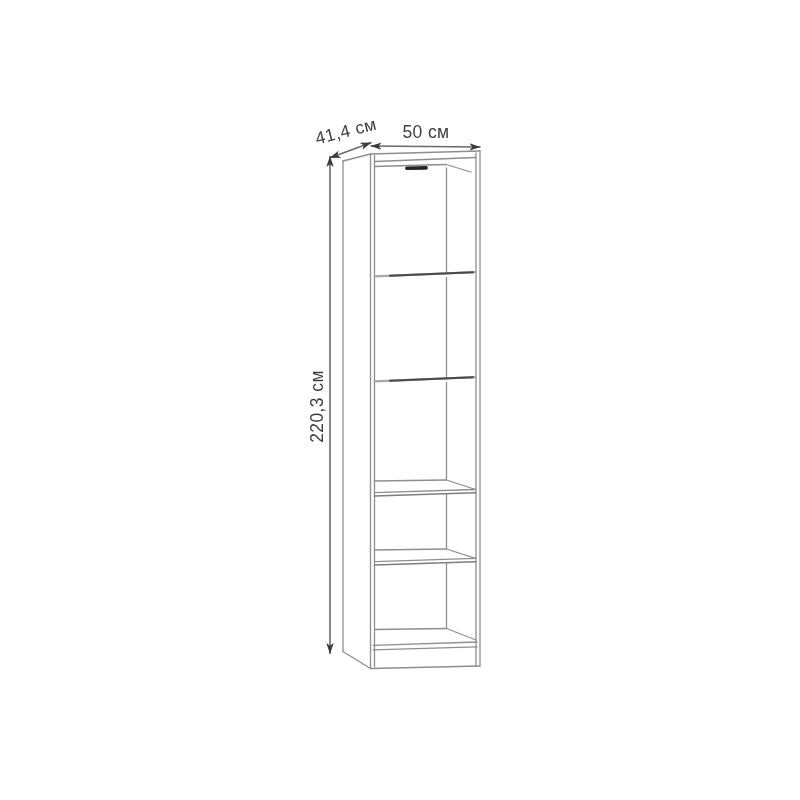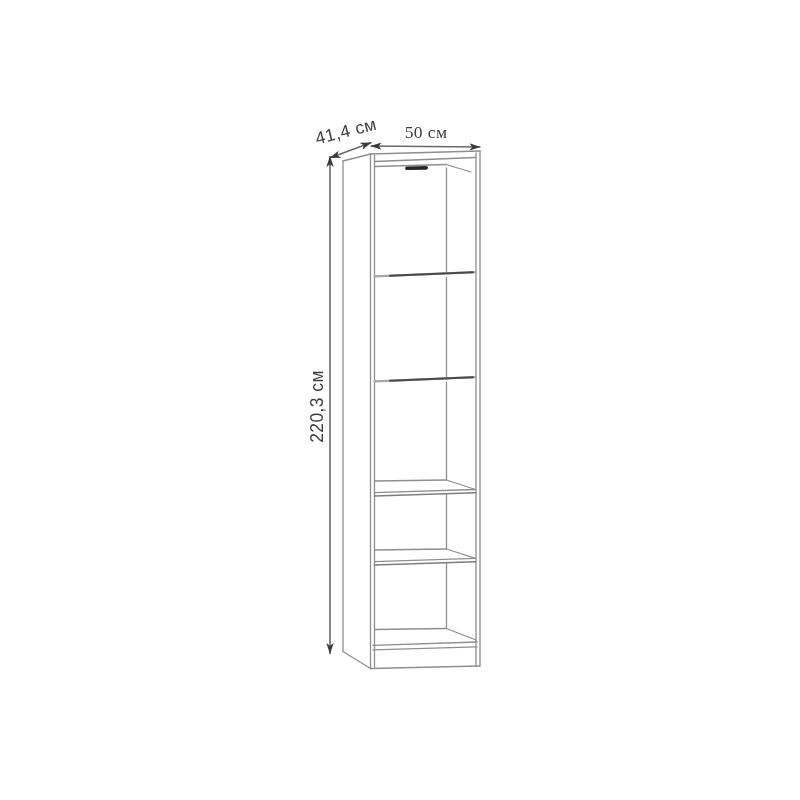--- a/index.html
+++ b/index.html
@@ -33,21 +33,20 @@
     user-select: none;
   }
   .dim-label.depth {
     left: 298px;
     top: 121px;
     transform: rotate(-14deg);
   }
   .dim-label.width {
     left: 378px;
     top: 122px;
-    font-family: Liberation Serif, serif;
   }
   .dim-label.height {
     left: 269px;
     top: 396px;
     transform: rotate(-90deg);
   }
 </style>
 </head>
 <body>
 

